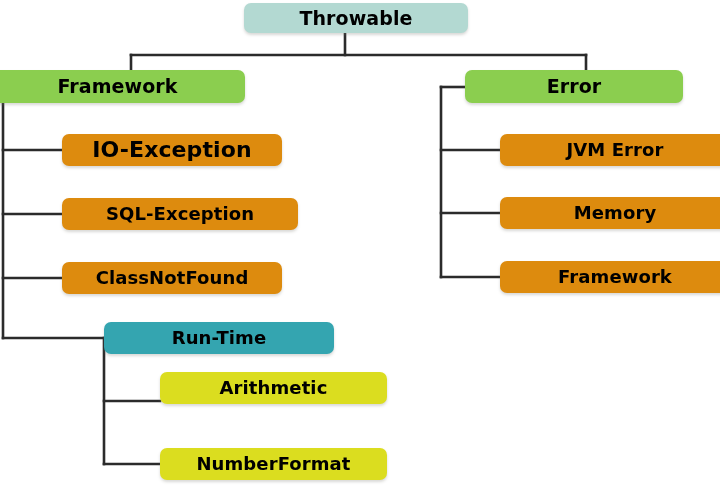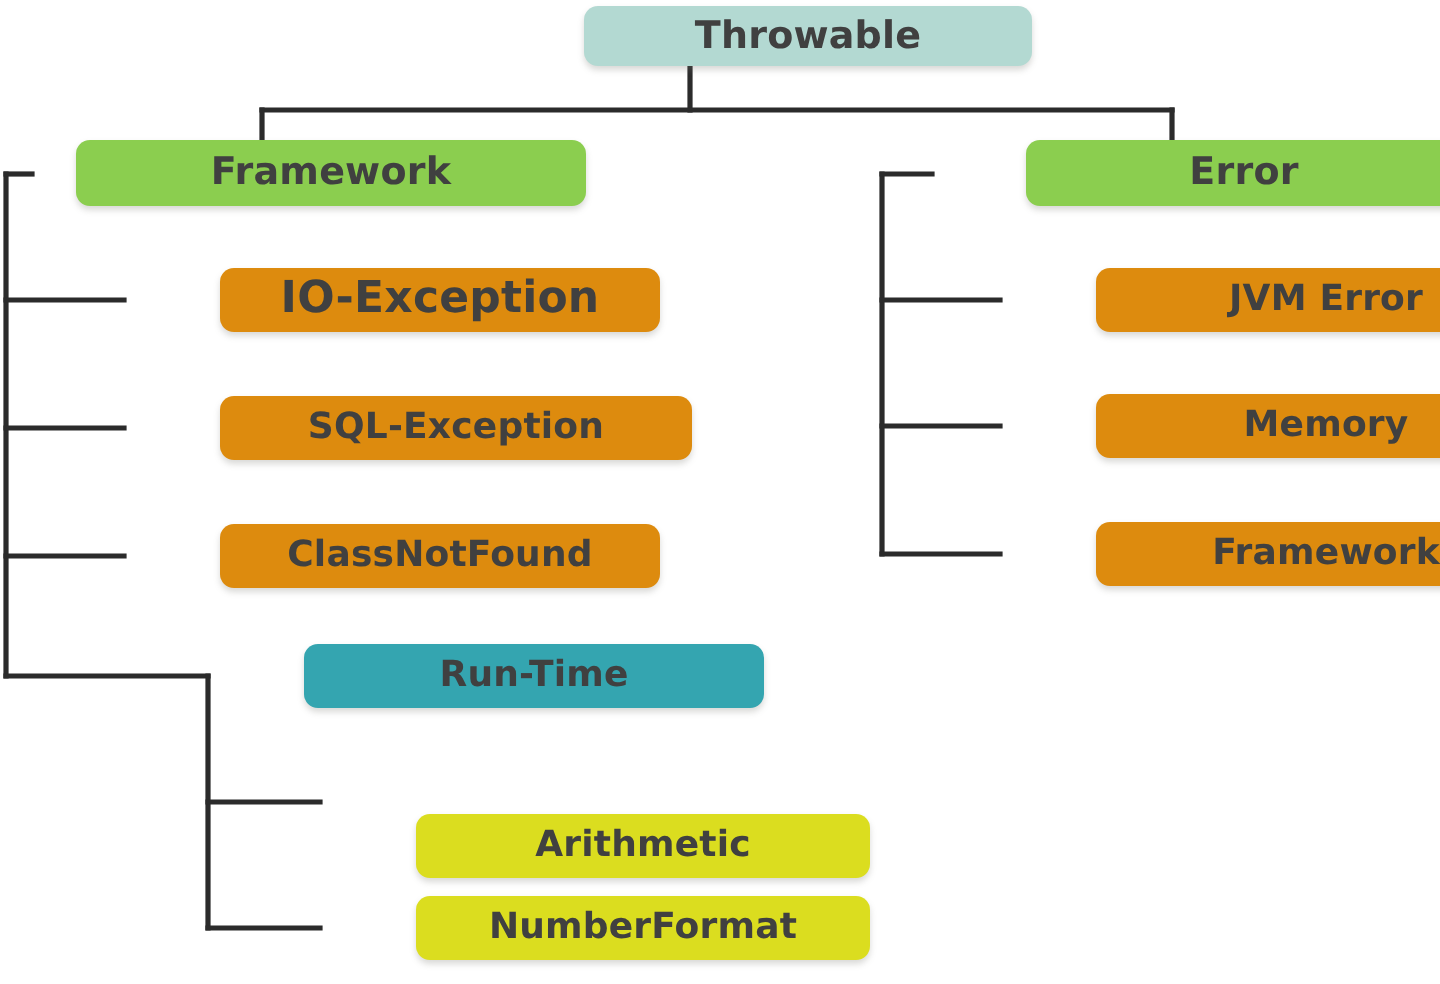--- a/index.html
+++ b/index.html
@@ -25,29 +25,28 @@
     width: 720px;
     height: 492px;
   }
   .node {
     position: absolute;
     box-sizing: border-box;
     display: flex;
     align-items: center;
     justify-content: center;
     border-radius: 7px;
-    color: #404040;
+    color: #000000;
     font-weight: bold;
     letter-spacing: 0.1px;
     text-align: center;
     line-height: 1;
     white-space: nowrap;
     box-shadow: 0 2px 3px rgba(120,120,110,0.28);
     z-index: 2;
-    margin-left: 48px;
   }
   .node-label {
     display: block;
     pointer-events: none;
   }
   .n-root   { background: #b3d9d2; }
   .n-green  { background: #8bce4f; }
   .n-orange { background: #dd8b0e; }
   .n-teal   { background: #34a5b0; }
   .n-yellow { background: #dbdd1f; }
@@ -105,21 +104,21 @@
   </div>
 
   <div class="node n-orange" style="left:62px; top:262px; width:220px; height:32px; font-size:18px;">
     <span class="node-label">ClassNotFound</span>
   </div>
 
   <div class="node n-teal" style="left:104px; top:322px; width:230px; height:32px; font-size:18px;">
     <span class="node-label">Run-Time</span>
   </div>
 
-  <div class="node n-yellow" style="left:160px; top:407px; width:227px; height:32px; font-size:18px;">
+  <div class="node n-yellow" style="left:160px; top:372px; width:227px; height:32px; font-size:18px;">
     <span class="node-label">Arithmetic</span>
   </div>
 
   <div class="node n-yellow" style="left:160px; top:448px; width:227px; height:32px; font-size:18px;">
     <span class="node-label">NumberFormat</span>
   </div>
 
   <div class="node n-orange" style="left:500px; top:134px; width:230px; height:32px; font-size:18px;">
     <span class="node-label">JVM Error</span>
   </div>

